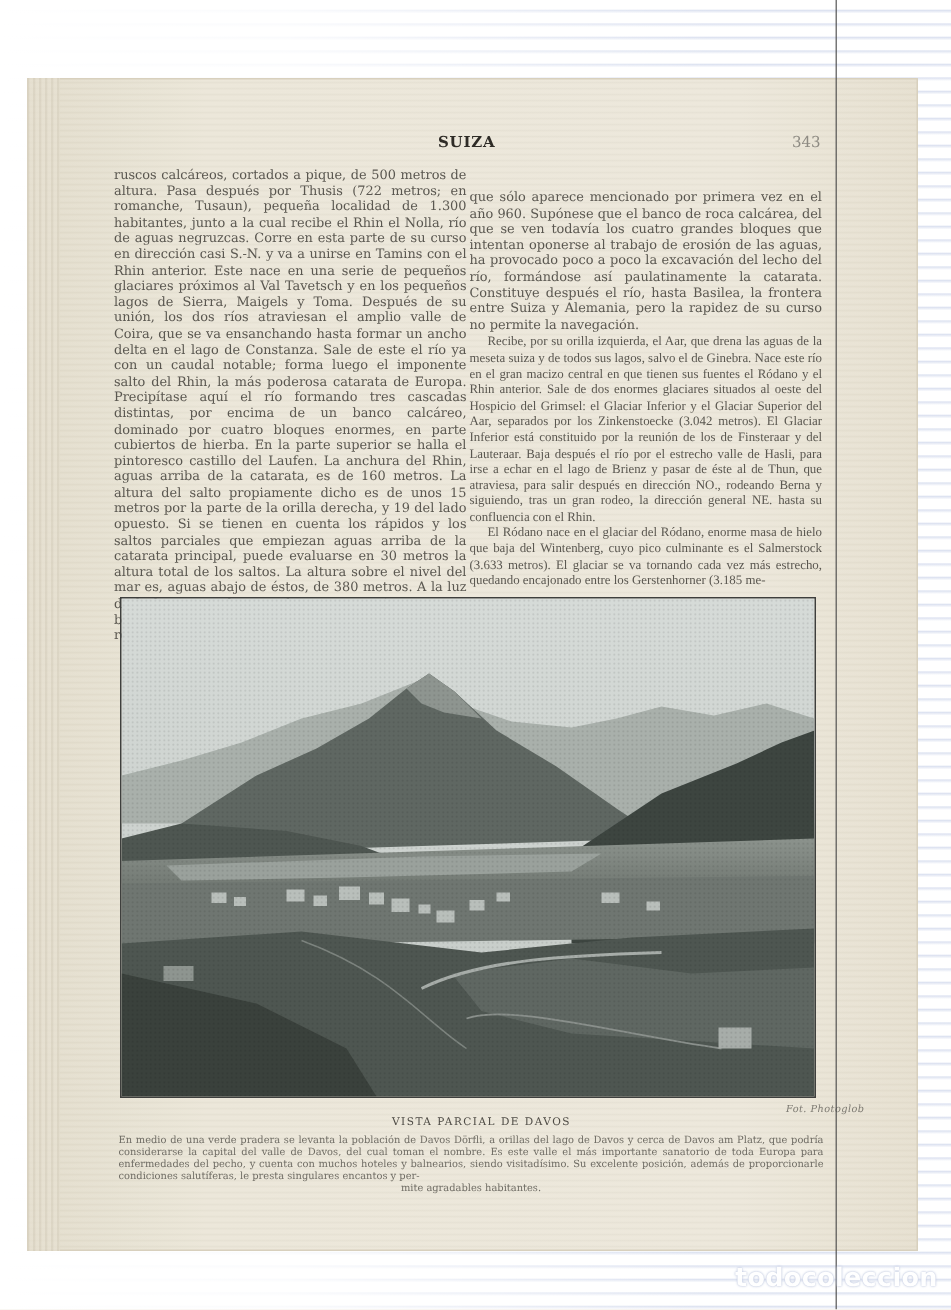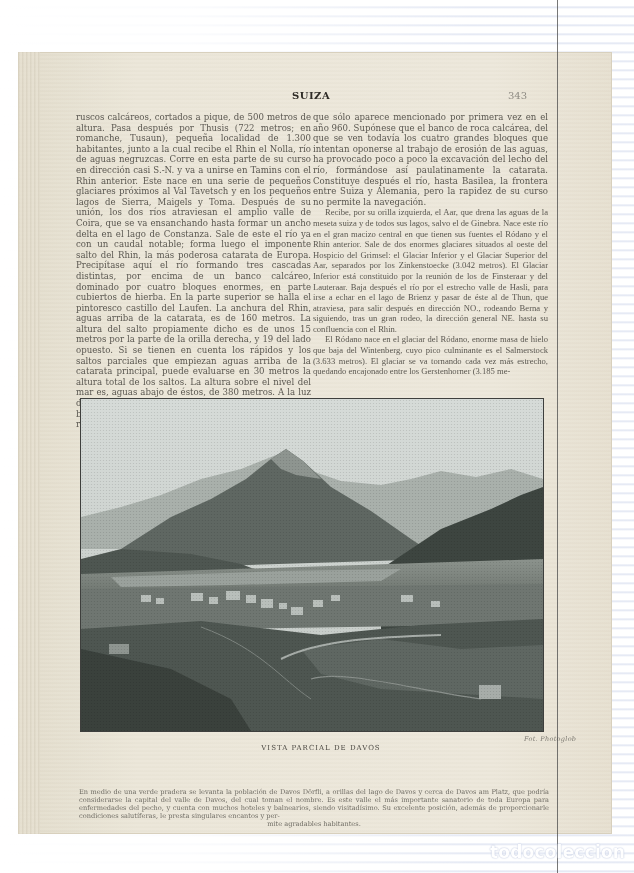--- a/index.html
+++ b/index.html
@@ -36,51 +36,51 @@
       background: #4a4a4a; opacity: 0.75;
     }
     .running-head {
       position: absolute; left: 0; top: 90px; width: 556px; height: 16px;
     }
     .running-title {
       position: absolute; left: 292px; top: 0; font-size: 10px; font-weight: bold;
       letter-spacing: 0.5px; color: #2e2b26;
     }
     .page-number {
-      position: absolute; left: 508px; top: 0; font-size: 10px; color: #8d8a82;
+      position: absolute; left: 528px; top: 0; font-size: 10px; color: #8d8a82;
     }
     .column {
       position: absolute; top: 112px; width: 235px;
       font-size: 8.6px; line-height: 10.6px; color: #5a5750;
       text-align: justify; hyphens: manual;
     }
     .column p { margin: 0; text-indent: 0; }
     .column p.indent { text-indent: 12px; font-family: Liberation Serif, serif; }
     .col-left { left: 76px; }
-    .col-right { left: 313px; }
+    .col-right { left: 313px; margin-top: 15px; }
     .photo {
       position: absolute; left: 80px; top: 398px; width: 462px; height: 332px;
       border: 1px solid #3e3f3d;
       background:
         linear-gradient(to bottom, #d3d8d6 0%, #c9ceca 30%, #b8bdb8 40%, #6a716c 50%, #4b524d 60%, #6d746e 70%, #5a615b 85%, #434a45 100%);
       overflow: hidden;
     }
     .photo svg { position: absolute; left: 0; top: 0; width: 462px; height: 332px; }
     .photo-credit {
       position: absolute; left: 488px; top: 735px; font-size: 6.5px; font-style: italic;
       color: #7d7a72; letter-spacing: 0.3px; margin-left: 36px;
     }
     .caption-title {
       position: absolute; left: 0; top: 744px; width: 634px; text-align: center;
       font-size: 7px; letter-spacing: 1px; color: #4d4a44;
       padding-left: 4px;
     }
     .caption-body {
       position: absolute; left: 79px; top: 756px; width: 470px;
-      font-size: 6.6px; line-height: 8px; color: #6e6b63; text-align: justify; margin-top: 32px;
+      font-size: 6.6px; line-height: 8px; color: #6e6b63; text-align: justify;
     }
     .caption-body .last { text-align: center; display: block; }
     .watermark {
       position: absolute; left: 458px; top: 842px; font-family: "DejaVu Sans", sans-serif;
       font-size: 17px; font-weight: bold; color: #ffffff; letter-spacing: 0.2px;
       text-shadow: 0 0 1px #b9c2da, 0 0 2px #c7cfe3;
       opacity: 0.95;
       margin-left: 32px;
     }
   </style>

